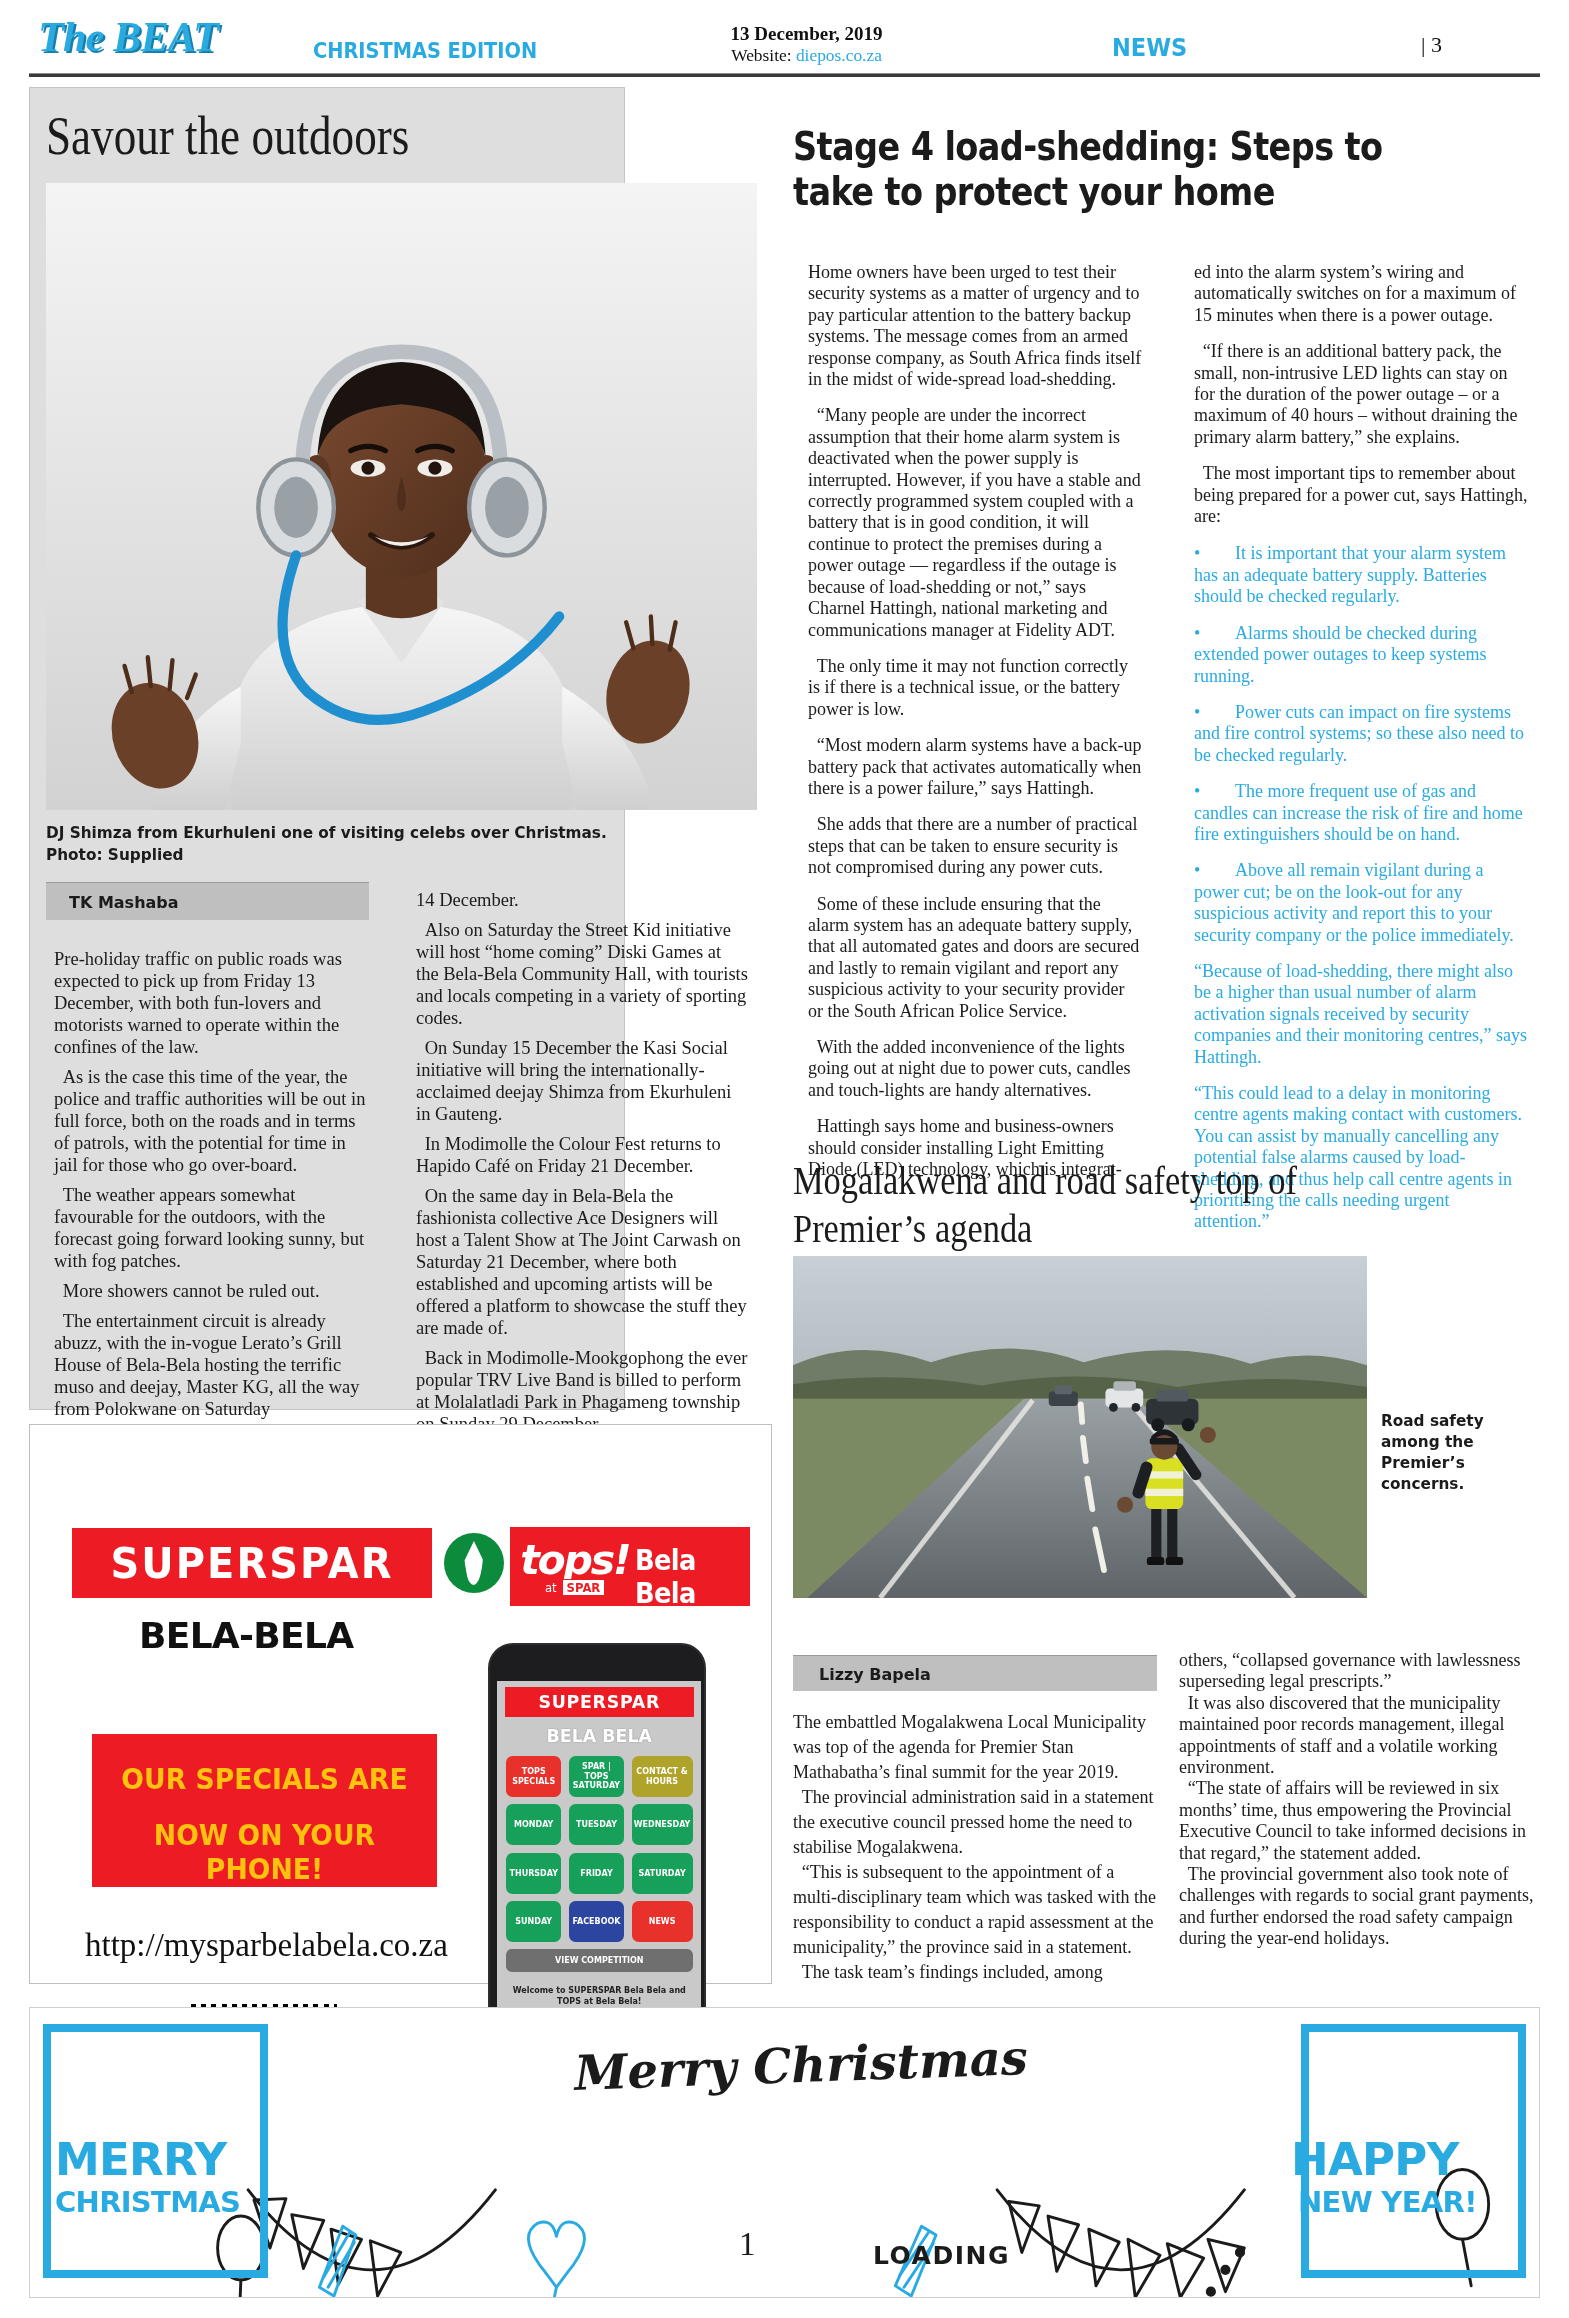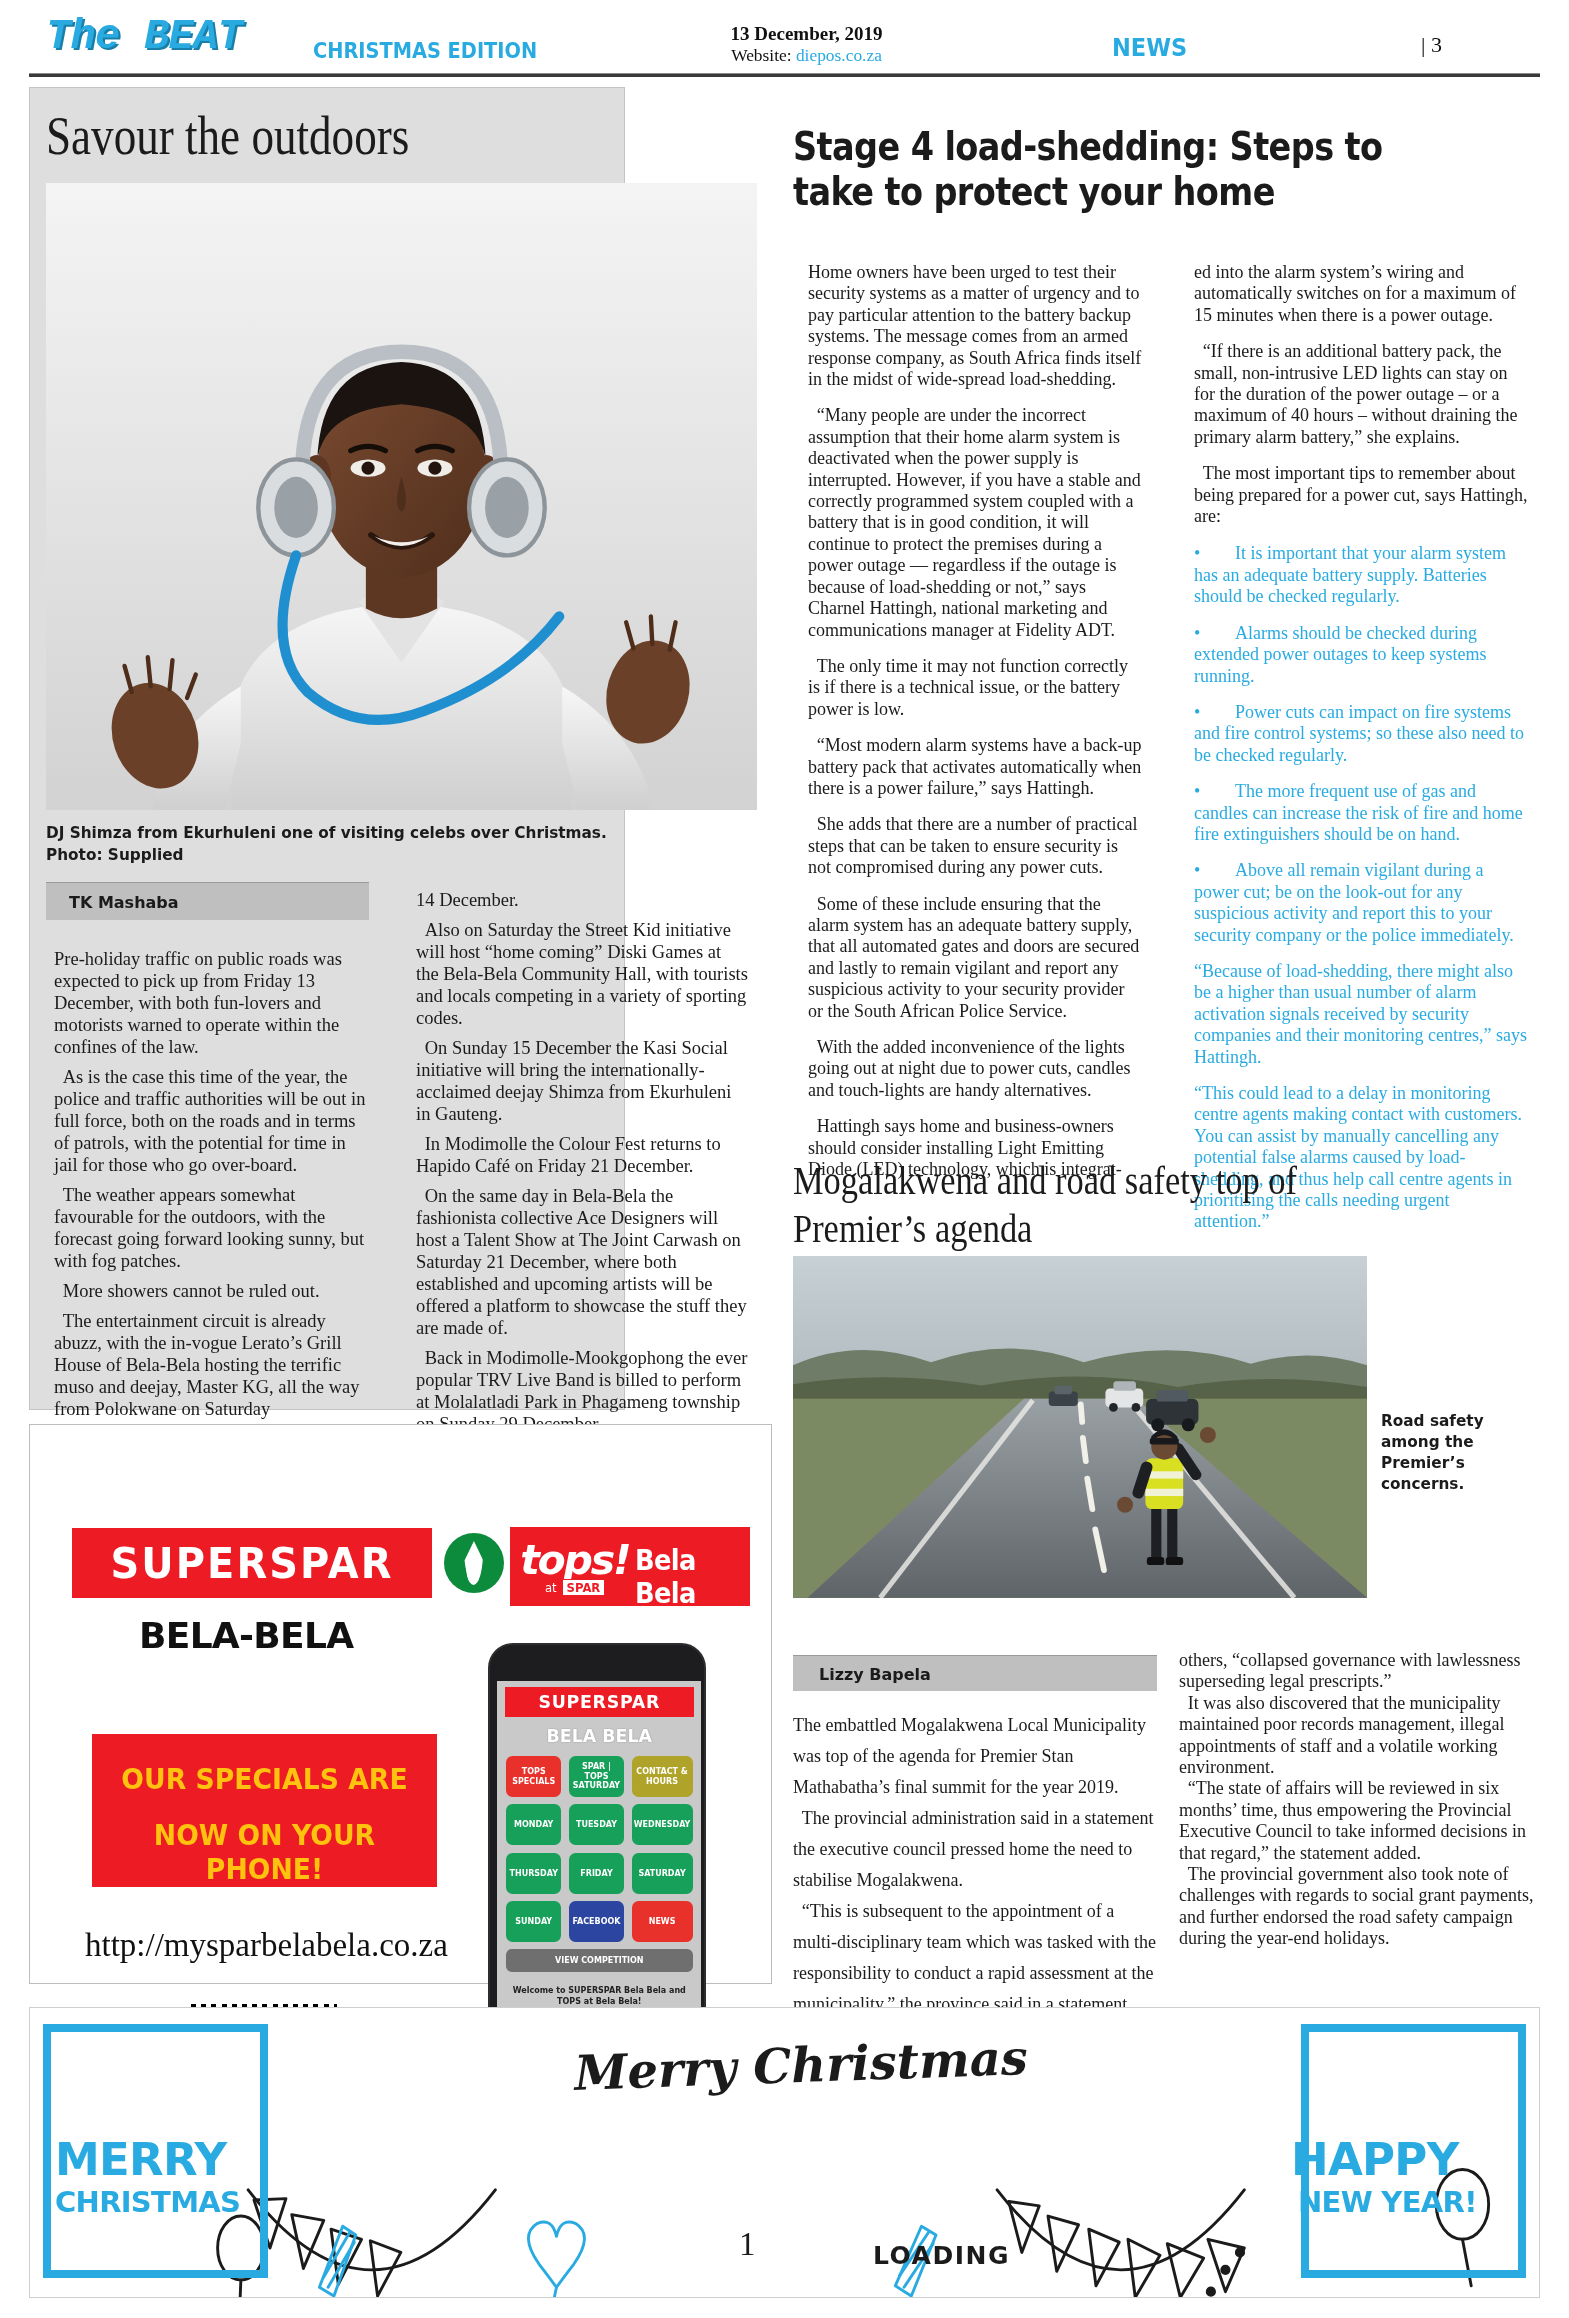--- a/index.html
+++ b/index.html
@@ -11,26 +11,25 @@
     overflow: hidden;
   }
 
   
   .masthead {
     position: absolute; left: 0; top: 0; width: 1569px; height: 77px;
     background: #fff;
   }
   .mast-logo {
     position: absolute; left: 38px; top: 13px;
-    font-family: Liberation Mono, monospace;
+    font-family: Liberation Serif, serif;
     font-weight: 700; font-style: italic;
     font-size: 42px; letter-spacing: -0.7px;
     color: #29ABE2;
     text-shadow: 2.2px 2.2px 0 #1a7fa8;
-    margin-left: 8px;
   }
   .mast-edition {
     position: absolute; left: 313px; top: 38px;
     font-family: "DejaVu Sans", sans-serif;
     font-weight: 700; font-size: 22px;
     letter-spacing: 0px; color: #29ABE2;
     transform: scaleX(0.88); transform-origin: left center;
   }
   .mast-date {
     position: absolute; left: 654px; top: 23px; width: 305px;
@@ -154,21 +153,21 @@
     width: 364px; height: 36px;
     background: #bfbfbf;
     border-top: 1.5px solid #9a9a9a;
   }
   .byline-box2 span {
     position: absolute; left: 26px; top: 8.7px;
     font-family: "DejaVu Sans", sans-serif;
     font-weight: 700; font-size: 16px; color: #1b1b1b;
   }
   .rb3 { position:absolute; left: 793px; top: 1710px; width: 364px;
-         font-family: "Liberation Serif", serif; font-size: 18px; line-height: 31px; color:#1b1b1b;}
+         font-family: "Liberation Serif", serif; font-size: 18px; line-height: 25px; color:#1b1b1b;}
   .rb4 { position:absolute; left: 1179px; top: 1650px; width: 364px;
          font-family: "Liberation Serif", serif; font-size: 18px; line-height: 21.4px; color:#1b1b1b;}
   .rb3 p, .rb4 p { margin:0; text-indent: 8.7px; }
   .rb3 p.first, .rb4 p.first { text-indent: 0; }
 
   
   .spar-ad {
     position: absolute; left: 29px; top: 1424px;
     width: 743px; height: 560px;
     background: #fff;

